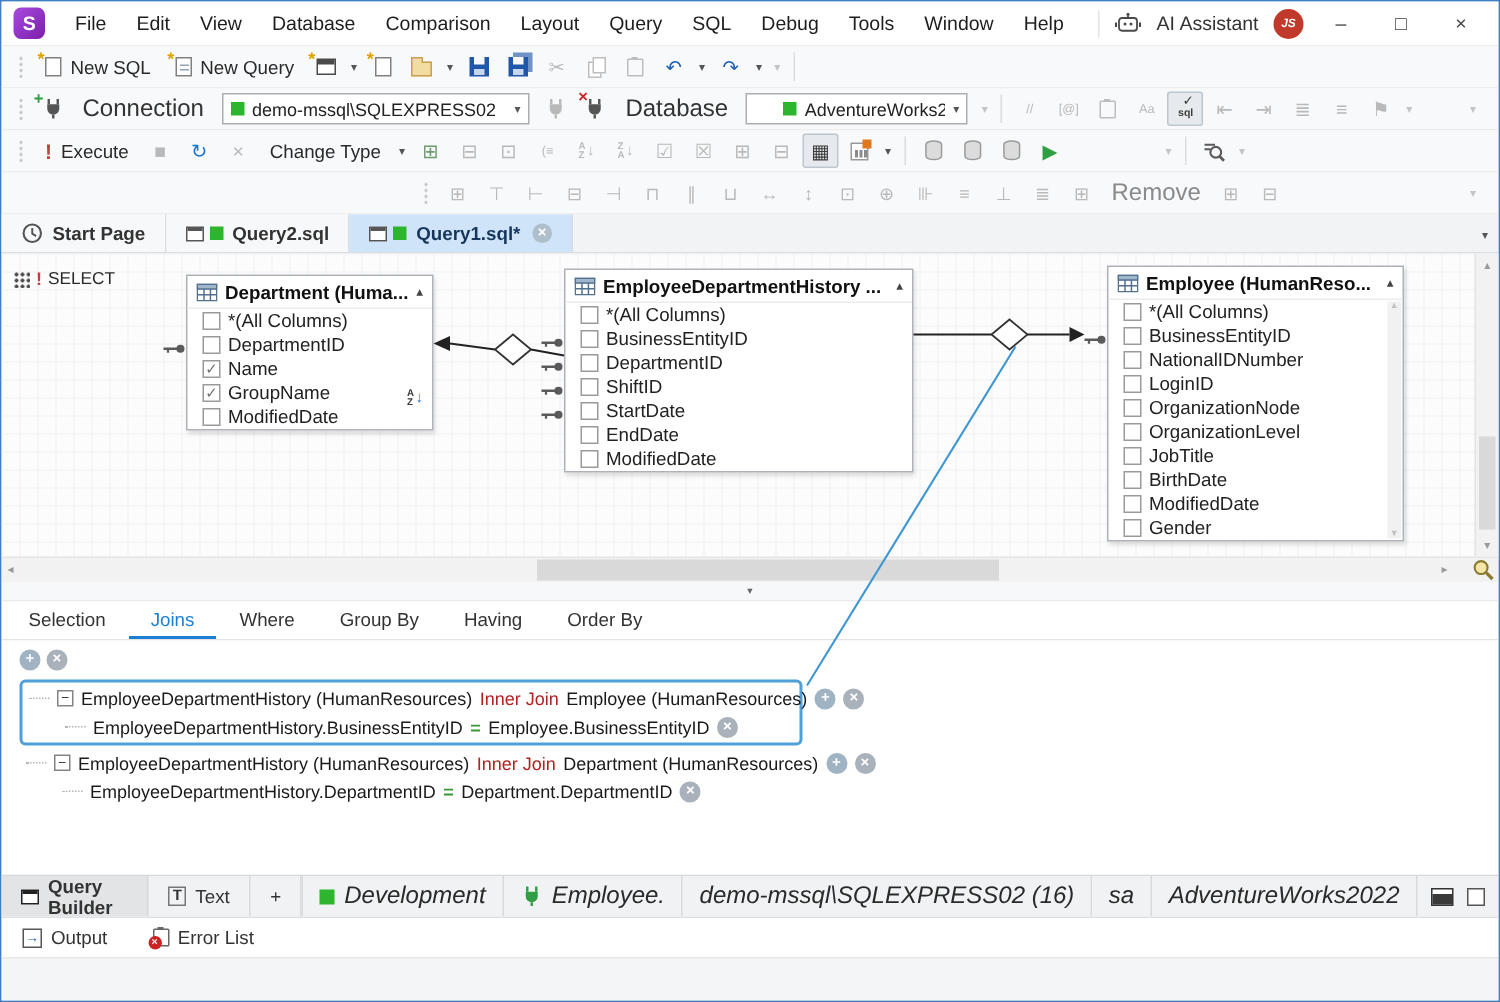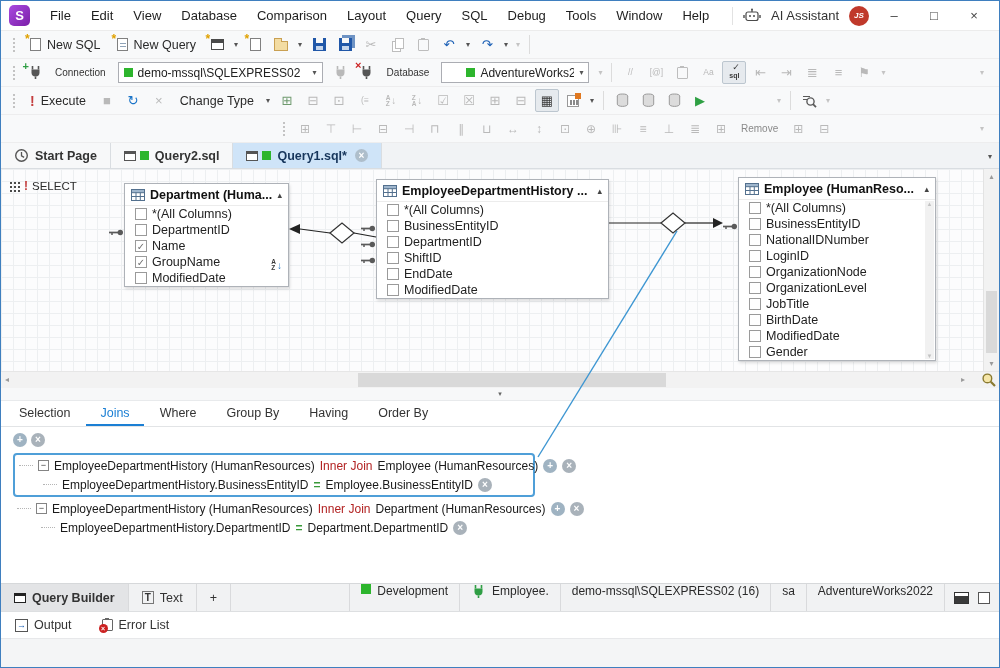--- a/index.html
+++ b/index.html
@@ -17,21 +17,21 @@
   .wc{font-size:13px;color:#444;width:30px;text-align:center;}
 
   
   .tbar{height:28px;flex:none;display:flex;align-items:center;background:#f8f9fa;border-bottom:1px solid #ededee;padding:0 6px;gap:2px;position:relative;}
   .grip{width:4px;height:15px;margin:0 5px;background-image:radial-gradient(#c3c3c3 1px,transparent 1.1px);background-size:4px 4px;flex:none;}
   .sep{width:1px;height:19px;background:#dcdcdc;margin:0 4px;flex:none;}
   .spacer{flex:none;}
   .caret{font-size:8px;color:#555;padding:0 3px;flex:none;}
   .caret.dis{color:#c4c4c4;}
   .pushr{margin-left:auto;margin-right:6px;}
-  .tlabel{font-size:10px;color:#333;padding:0 6px;white-space:nowrap;}
+  .tlabel{font-size:16px;color:#333;padding:0 6px;white-space:nowrap;}
   .tlabel.muted{color:#8a8a8a;}
   .tbtn{display:inline-flex;align-items:center;gap:6px;padding:2px 7px;border-radius:2px;font-size:12.5px;color:#2a2a2a;white-space:nowrap;}
   .bang{color:#c43e3e;font-size:14px;font-weight:bold;}
   .ib{display:inline-flex;align-items:center;justify-content:center;width:24px;height:23px;border-radius:2px;flex:none;position:relative;}
   .ib.act{background:#e6eaee;border:1px solid #bcc6cf;}
   .glyph{line-height:1;}
   .combo{display:inline-flex;align-items:center;height:21px;background:#fff;border:1px solid #abadb3;margin:0 4px;padding:0 5px;gap:5px;font-size:12px;color:#222;flex:none;}
   .combo .cval{flex:1;white-space:nowrap;overflow:hidden;}
   .combo .ccaret{font-size:8px;color:#555;}
   .gsq{width:9px;height:9px;background:#2db52d;flex:none;display:inline-block;}
@@ -126,21 +126,21 @@
   .jdots{width:14px;border-top:1px dotted #b5b5b5;flex:none;}
   .jexp{width:11px;height:11px;border:1px solid #848484;background:#fff;font-size:9px;line-height:9px;text-align:center;color:#333;flex:none;}
   .jop{color:#b22222;}
   .jeq{color:#3a9a3a;font-weight:bold;}
 
   
   .vtabs{height:28px;flex:none;background:#f1f2f3;border-top:1px solid #d6d8da;display:flex;align-items:stretch;font-size:12.5px;}
   .vtab{display:flex;align-items:center;gap:6px;padding:0 13px;border-right:1px solid #d9dadc;color:#333;}
   .vtab.active{background:#e3e4e6;font-weight:bold;}
   .statusr{margin-left:auto;display:flex;align-items:stretch;}
-  .sitem{display:flex;align-items:flex-start;gap:6px;padding:0 11px;border-left:1px solid #d9dadc;color:#2a2a2a;font-size:12px;white-space:nowrap;}
+  .sitem{display:flex;align-items:center;gap:6px;padding:0 11px;border-left:1px solid #d9dadc;color:#2a2a2a;font-size:16px;white-space:nowrap;font-style:italic;}
   .sicons{display:flex;align-items:center;gap:9px;padding:0 9px;border-left:1px solid #d9dadc;}
   .ptabs{height:27px;flex:none;background:#fff;border-top:1px solid #dddfe1;display:flex;align-items:center;padding:0 14px;gap:30px;font-size:12.5px;color:#333;}
   .ptab{display:flex;align-items:center;gap:6px;}
   .footer{flex:1;background:#f4f5f6;border-top:1px solid #e7e8ea;}
 </style>
 </head>
 <body>
 
 <div class="win">
 
@@ -603,20 +603,29 @@
             <span class="cname">DepartmentID</span>
           </div>
           <div class="crow">
             <span class="keyic"><svg width="16" height="9" viewBox="0 0 16 9">
                 <path d="M1 4.5h9" stroke="#5a5a5a" stroke-width="1.7"></path>
                 <path d="M4 4.5v2.6" stroke="#5a5a5a" stroke-width="1.5"></path>
                 <circle cx="12.3" cy="4.5" r="2.7" fill="#5a5a5a"></circle>
               </svg></span>
             <span class="cb"></span>
             <span class="cname">ShiftID</span>
+          </div>
+          <div class="crow">
+            <span class="keyic"><svg width="16" height="9" viewBox="0 0 16 9">
+                <path d="M1 4.5h9" stroke="#5a5a5a" stroke-width="1.7"></path>
+                <path d="M4 4.5v2.6" stroke="#5a5a5a" stroke-width="1.5"></path>
+                <circle cx="12.3" cy="4.5" r="2.7" fill="#5a5a5a"></circle>
+              </svg></span>
+            <span class="cb"></span>
+            <span class="cname">StartDate</span>
           </div>
           <div class="crow">
             <span class="cb"></span>
             <span class="cname">EndDate</span>
           </div>
           <div class="crow">
             <span class="cb"></span>
             <span class="cname">ModifiedDate</span>
           </div>
         </div>

